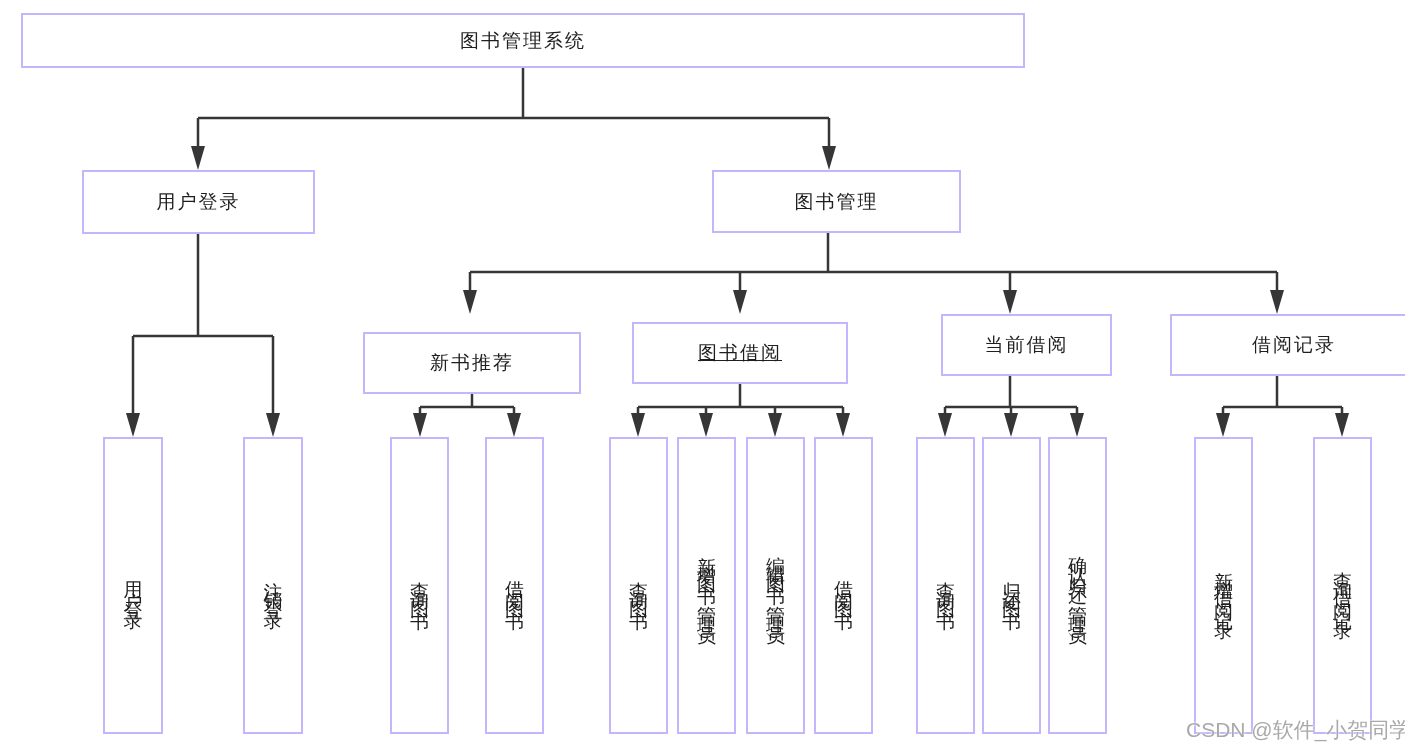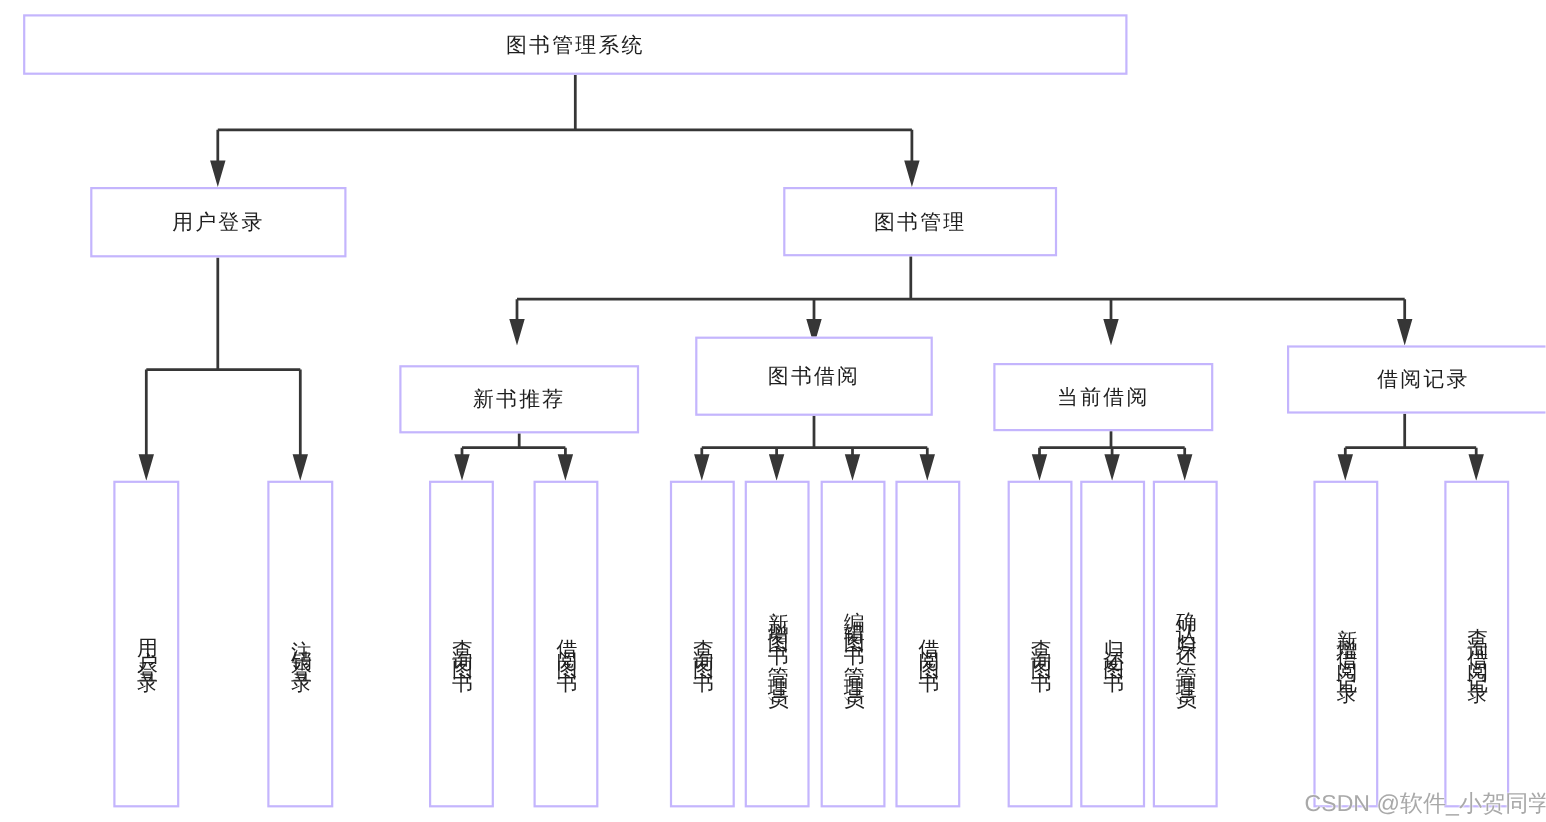--- a/index.html
+++ b/index.html
@@ -60,24 +60,24 @@
 <div class="node" style="left:82px;top:170px;width:233px;height:64px;">
   <span class="hlabel">用户登录</span>
 </div>
 <div class="node" style="left:712px;top:170px;width:249px;height:63px;">
   <span class="hlabel">图书管理</span>
 </div>
 
 <div class="node" style="left:363px;top:314px;width:218px;height:62px;margin-top:18px;">
   <span class="hlabel">新书推荐</span>
 </div>
-<div class="node" style="left:632px;top:306px;width:216px;height:72px;">
+<div class="node" style="left:632px;top:322px;width:216px;height:62px;text-decoration:underline;">
   <span class="hlabel">图书借阅</span>
 </div>
-<div class="node" style="left:903px;top:314px;width:200px;height:62px;margin-top:16px;">
+<div class="node" style="left:941px;top:314px;width:171px;height:62px;">
   <span class="hlabel">当前借阅</span>
 </div>
 <div class="node" style="left:1170px;top:314px;width:248px;height:62px;">
   <span class="hlabel">借阅记录</span>
 </div>
 
 <div class="node vnode" style="left:103px;top:437px;width:60px;height:297px;">
   <span>用户登录</span>
 </div>
 <div class="node vnode" style="left:243px;top:437px;width:60px;height:297px;">

